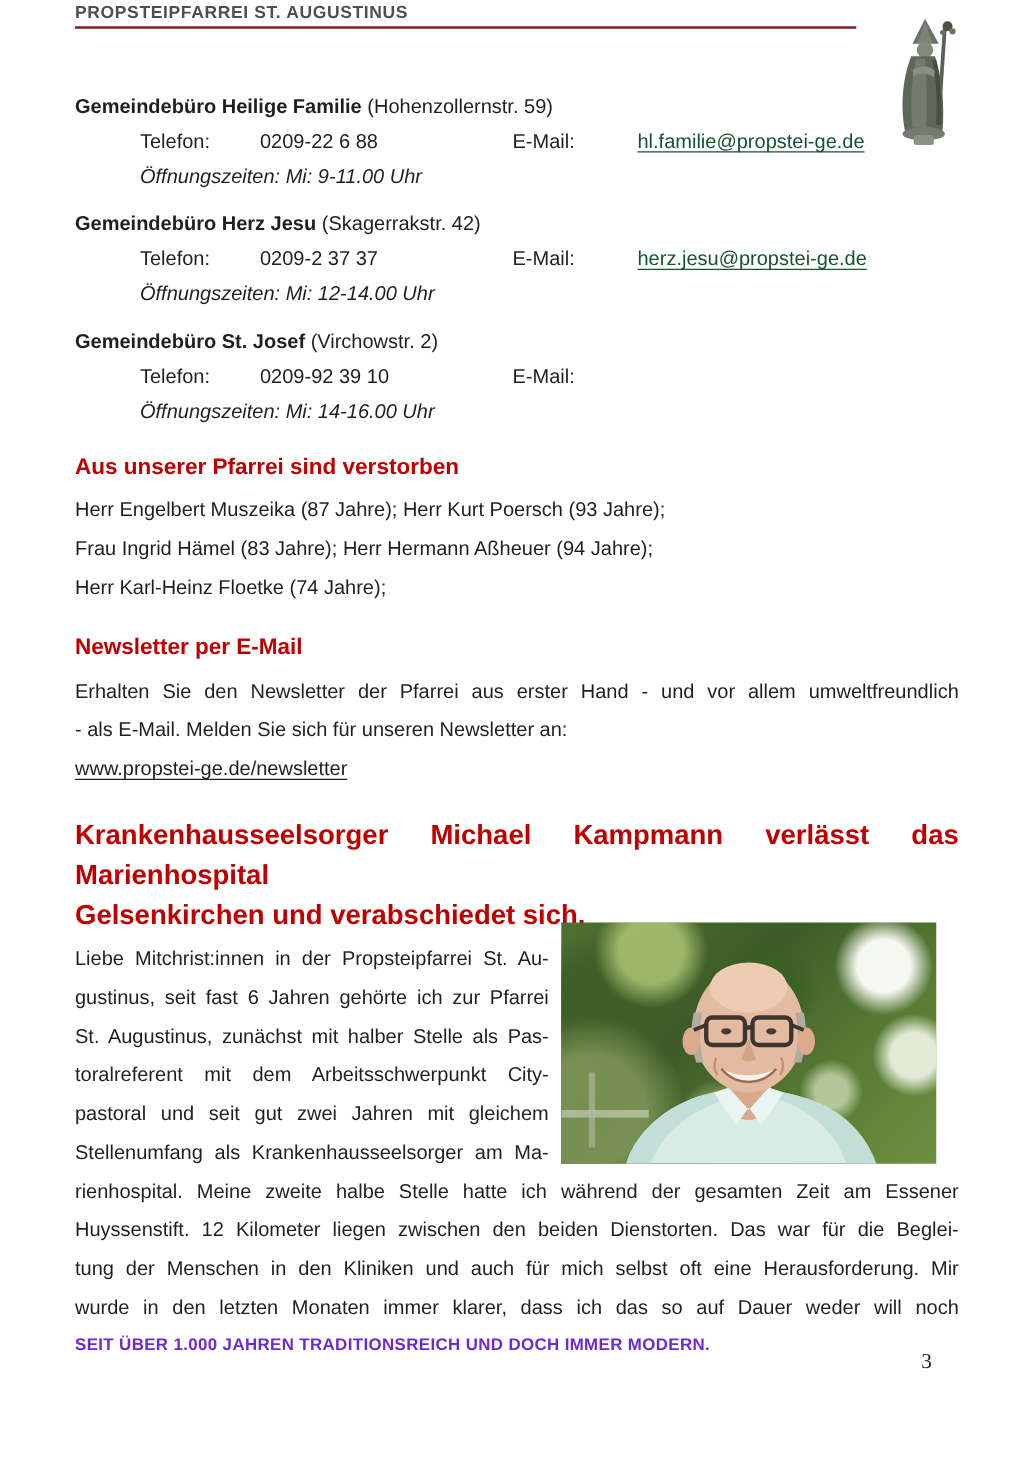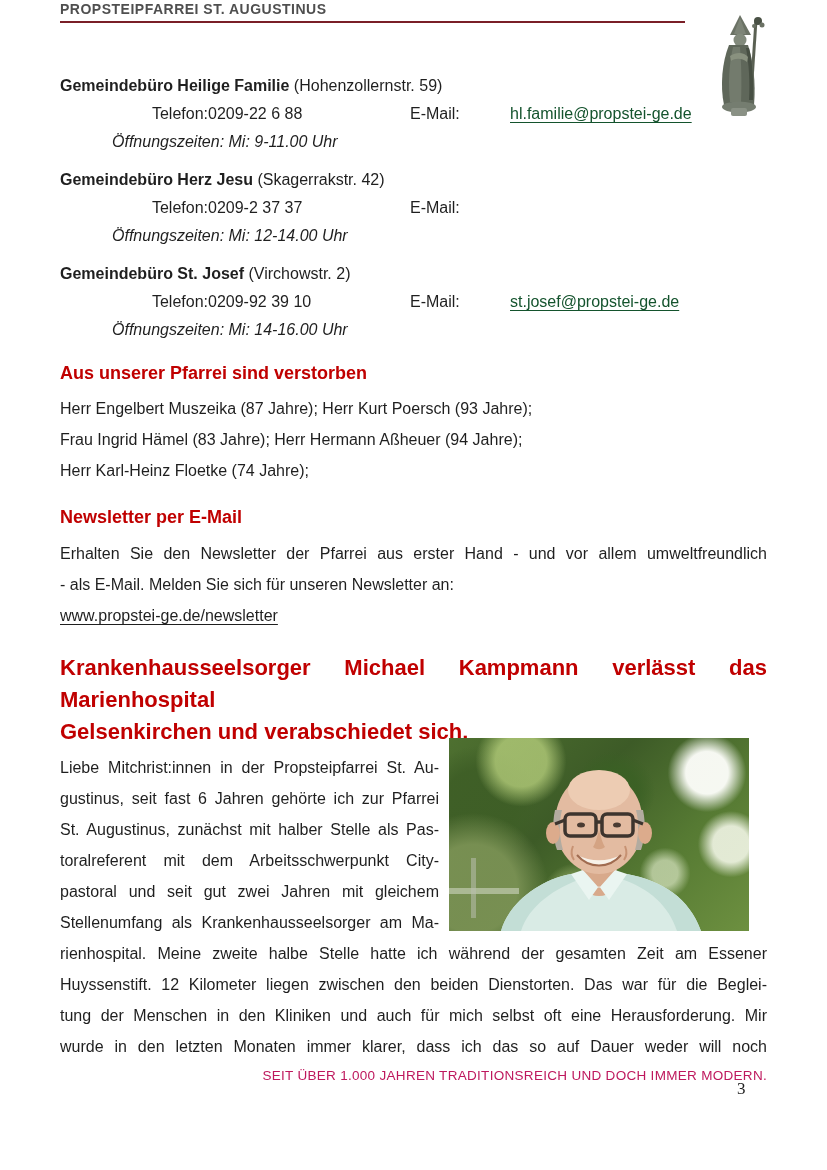--- a/index.html
+++ b/index.html
@@ -16,21 +16,21 @@
   .header-rule{margin-top:3px;width:625px;height:2px;background:#7a1f27;}
   .statue{position:absolute;top:12px;left:703px;width:78px;height:106px;}
 
   
   .contacts{margin-top:49px;}
   .contact{margin-bottom:10px;}
   .contact-title{font-size:16px;line-height:28px;}
   .contact-name{font-weight:bold;}
   .contact-addr{font-weight:normal;}
   .crow{display:flex;padding-left:52px;font-size:16px;line-height:28px;}
-  .clabel{width:96px;text-align:right;}
+  .clabel{width:96px;}
   .cvalue{width:202px;}
   .clabel2{width:100px;}
   .cemail{color:#14532d;text-decoration:underline;text-underline-offset:3px;cursor:pointer;}
   .chours{padding-left:52px;font-size:16px;line-height:28px;font-style:italic;}
 
   
   .red-heading{color:#c00000;font-weight:bold;font-size:18px;line-height:26px;}
   .section-deceased{margin-top:16px;}
   .deceased-lines{margin-top:7px;}
   .bline{font-size:16px;line-height:31px;}
@@ -52,21 +52,21 @@
       radial-gradient(circle at 72% 70%, rgba(240,248,220,.6) 0 5%, rgba(240,248,220,0) 10%),
       radial-gradient(circle at 24% 12%, rgba(205,228,140,.65) 0 9%, rgba(205,228,140,0) 16%),
       radial-gradient(circle at 8% 78%, rgba(125,148,86,.9) 0 14%, rgba(125,148,86,0) 24%),
       radial-gradient(circle at 10% 35%, rgba(62,94,38,.9) 0 12%, rgba(62,94,38,0) 20%),
       radial-gradient(circle at 55% 28%, rgba(58,96,36,.85) 0 11%, rgba(58,96,36,0) 19%),
       radial-gradient(circle at 42% 82%, rgba(180,200,130,.5) 0 8%, rgba(180,200,130,0) 14%),
       linear-gradient(135deg,#4e7030 0%,#3d5b27 38%,#567a33 68%,#6d9040 100%);}
   .photo svg{position:absolute;inset:0;}
 
   
-  .footer{margin-top:5px;text-align:right;color:#be185d;font-weight:normal;
+  .footer{margin-top:5px;text-align:left;color:#6d28d9;font-weight:bold;
     font-size:13.5px;letter-spacing:.3px;line-height:18px;}
   .page-number{position:absolute;left:737px;top:1079px;
     font-family:"Liberation Serif","DejaVu Serif",serif;font-size:17px;color:#1f1f1f;}
 </style>
 </head>
 <body>
 
 <div class="page">
 
   <div class="header">
@@ -92,34 +92,34 @@
 
     <div class="contact">
       <div class="contact-title">
         <span class="contact-name">Gemeindebüro Herz Jesu</span>
         <span class="contact-addr">(Skagerrakstr. 42)</span>
       </div>
       <div class="crow">
         <span class="clabel">Telefon:</span>
         <span class="cvalue">0209-2 37 37</span>
         <span class="clabel2">E-Mail:</span>
+        <a class="cemail">herz.jesu@propstei-ge.de</a>
       </div>
       <div class="chours">Öffnungszeiten: Mi: 12-14.00 Uhr</div>
     </div>
 
     <div class="contact">
       <div class="contact-title">
         <span class="contact-name">Gemeindebüro St. Josef</span>
         <span class="contact-addr">(Virchowstr. 2)</span>
       </div>
       <div class="crow">
         <span class="clabel">Telefon:</span>
         <span class="cvalue">0209-92 39 10</span>
         <span class="clabel2">E-Mail:</span>
-        <a class="cemail">st.josef@propstei-ge.de</a>
       </div>
       <div class="chours">Öffnungszeiten: Mi: 14-16.00 Uhr</div>
     </div>
   </div>
 
   <div class="section-deceased">
     <div class="red-heading">Aus unserer Pfarrei sind verstorben</div>
     <div class="deceased-lines">
       <div class="bline">Herr Engelbert Muszeika (87 Jahre); Herr Kurt Poersch (93 Jahre);</div>
       <div class="bline">Frau Ingrid Hämel (83 Jahre); Herr Hermann Aßheuer (94 Jahre);</div>

